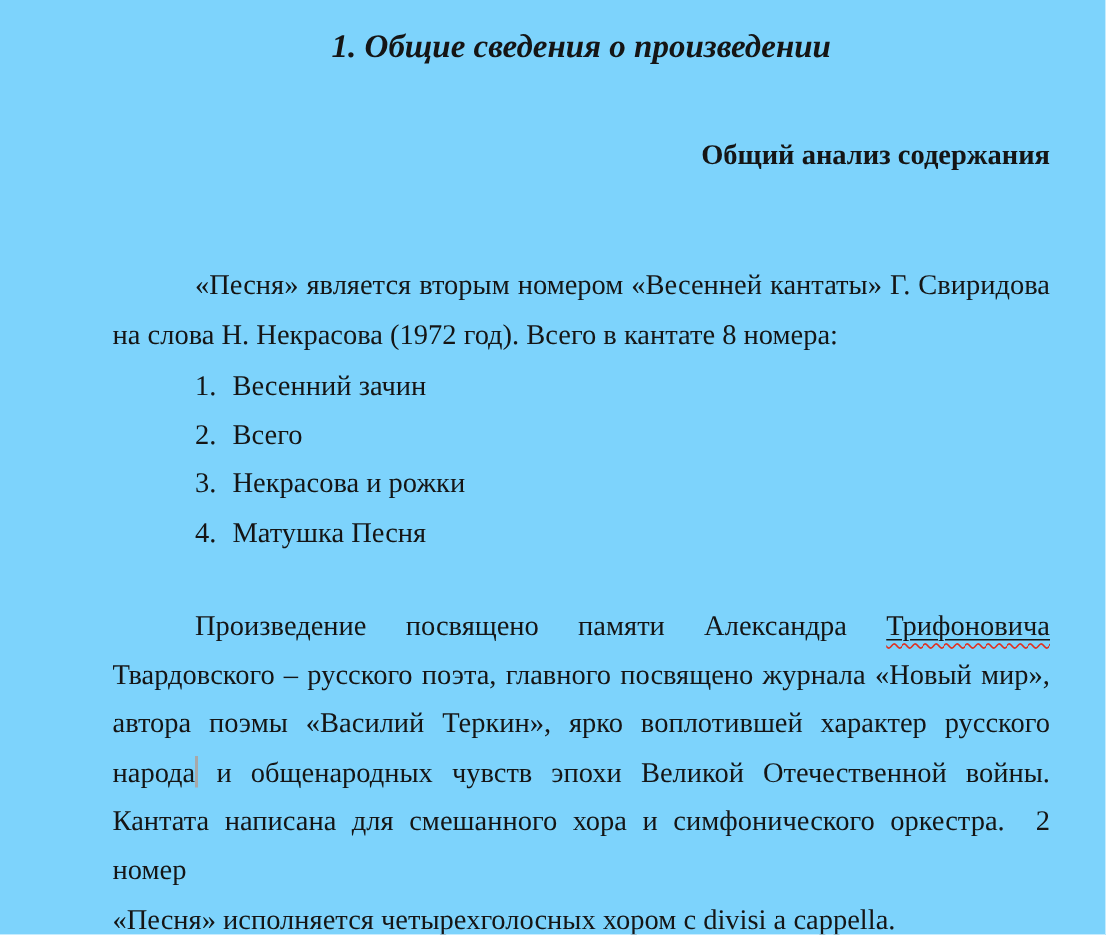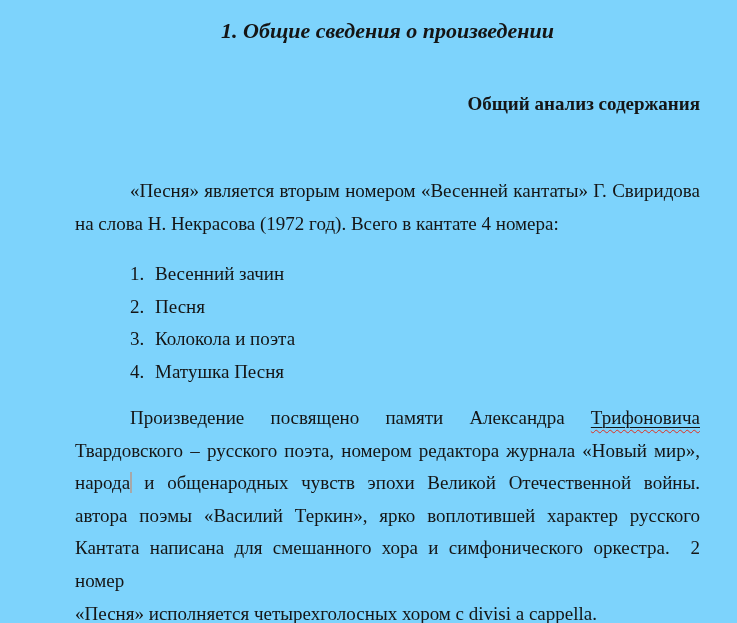--- a/index.html
+++ b/index.html
@@ -28,21 +28,21 @@
     font-size: 19px;
     font-weight: bold;
     line-height: 33px;
   }
 
   .line { font-size: 19px; line-height: 32.6px; }
   .justify { text-align: justify; text-align-last: justify; }
   .indent { text-indent: 55px; }
 
   .p1 { top: 163px; margin-top: 12px; }
-  .list { top: 258px; }
+  .list { top: 242px; }
   .list .row { font-size: 19px; line-height: 32.6px; padding-left: 55px; }
   .list .num { display: inline-block; width: 25px; }
   .p2 { top: 402px; }
 
   .underlined-word {
     text-decoration: underline;
     text-decoration-thickness: 1px;
     text-underline-offset: 3px;
   }
   .misspelled {
@@ -62,44 +62,44 @@
 <body>
 
 <div class="page">
 
   <div class="block title">1. Общие сведения о произведении</div>
 
   <div class="block subtitle">Общий анализ содержания</div>
 
   <div class="block p1">
     <div class="line justify indent">«Песня» является вторым номером «Весенней кантаты» Г. Свиридова</div>
-    <div class="line">на слова Н. Некрасова (1972 год). Всего в кантате 4 номера:</div>
+    <div class="line">на слова Н. Некрасова (1972 год). Всего в кантате 8 номера:</div>
   </div>
 
   <div class="block list">
     <div class="row">
       <span class="num">1.</span><span>Весенний зачин</span>
     </div>
     <div class="row">
-      <span class="num">2.</span><span>Песня</span>
+      <span class="num">2.</span><span>Всего</span>
     </div>
     <div class="row">
-      <span class="num">3.</span><span>Колокола и поэта</span>
+      <span class="num">3.</span><span>Некрасова и рожки</span>
     </div>
     <div class="row">
       <span class="num">4.</span><span>Матушка Песня</span>
     </div>
   </div>
 
   <div class="block p2">
     <div class="line justify indent">
       <span>Произведение посвящено памяти Александра </span><span class="underlined-word"><span class="misspelled">Трифоновича</span></span>
     </div>
-    <div class="line justify">Твардовского – русского поэта, номером редактора журнала «Новый мир»,</div>
+    <div class="line justify">Твардовского – русского поэта, главного посвящено журнала «Новый мир»,</div>
+    <div class="line justify">автора поэмы «Василий Теркин», ярко воплотившей характер русского</div>
     <div class="line justify">
       <span>народа</span><span class="caret"></span><span> и общенародных чувств эпохи Великой Отечественной войны.</span>
     </div>
-    <div class="line justify">автора поэмы «Василий Теркин», ярко воплотившей характер русского</div>
     <div class="line justify">Кантата написана для смешанного хора и симфонического оркестра.&nbsp; 2 номер</div>
     <div class="line">«Песня» исполняется четырехголосных хором с divisi a cappella.</div>
   </div>
 
 </div>
 
 </body></html>

